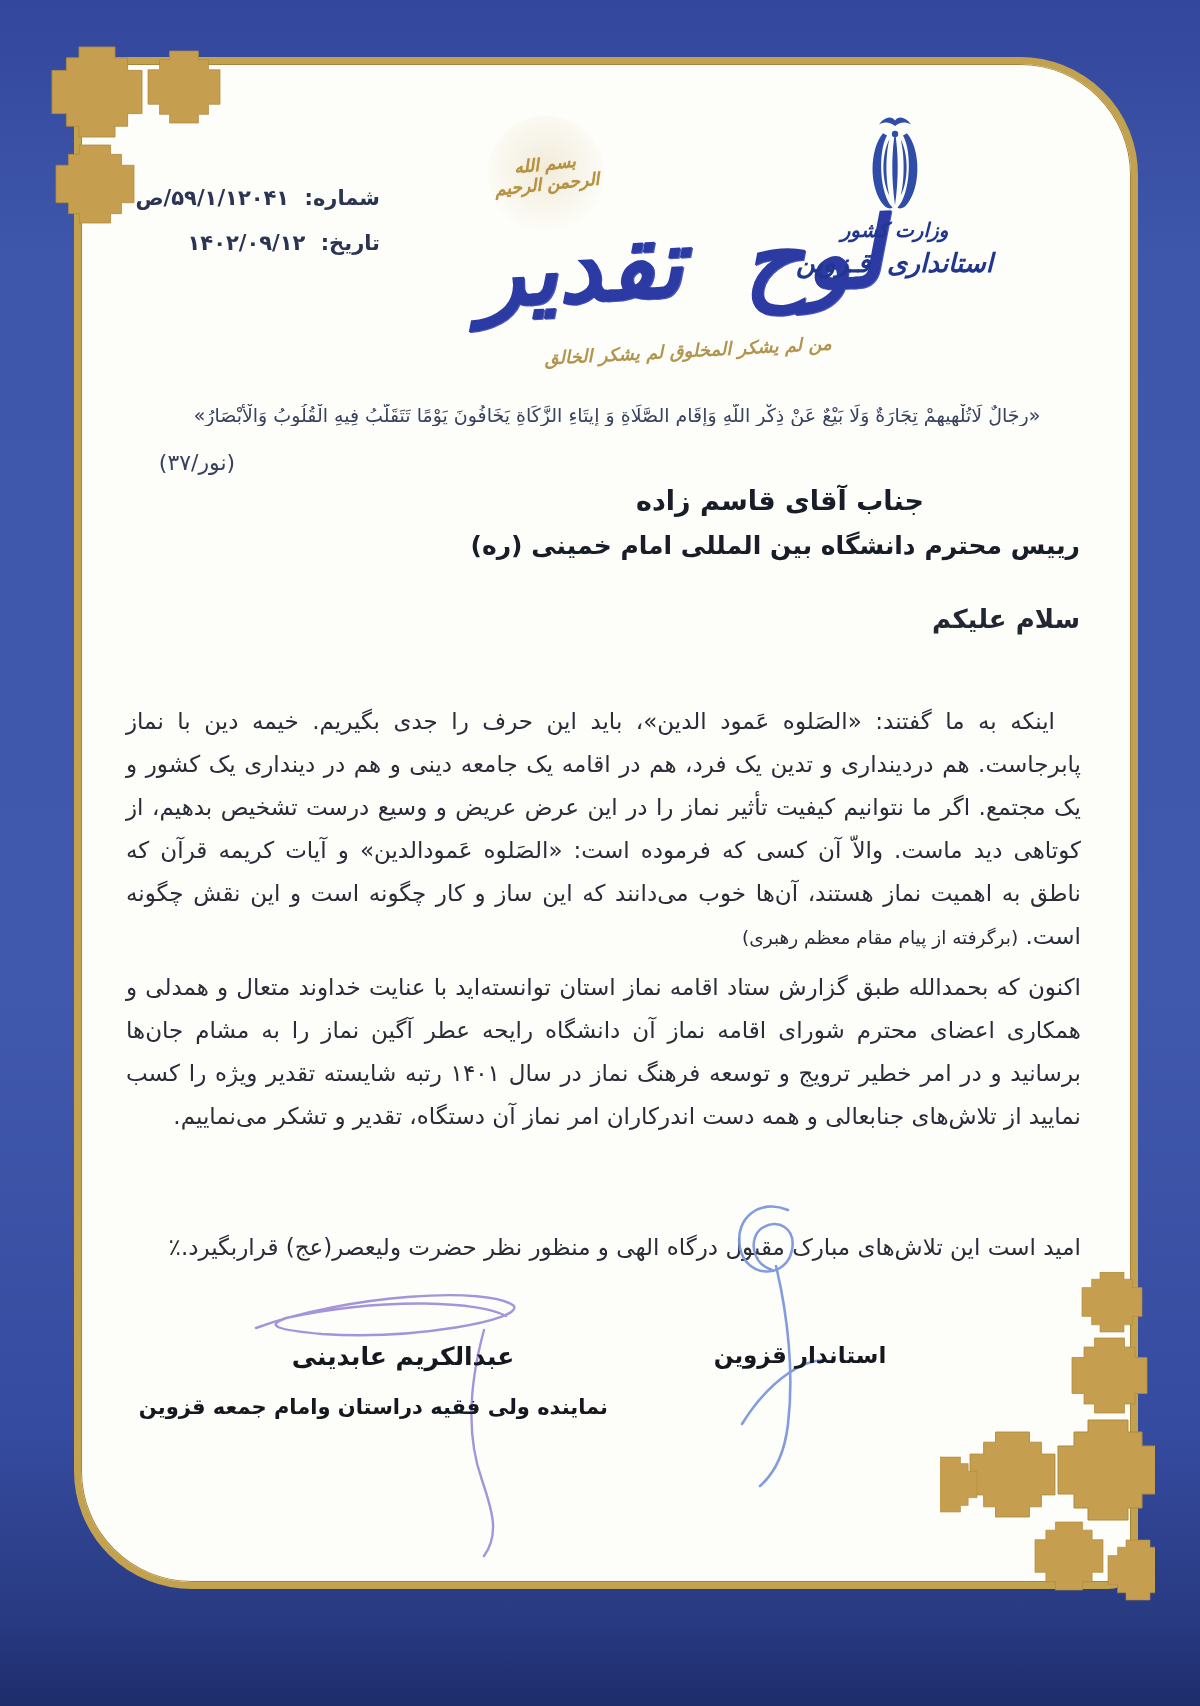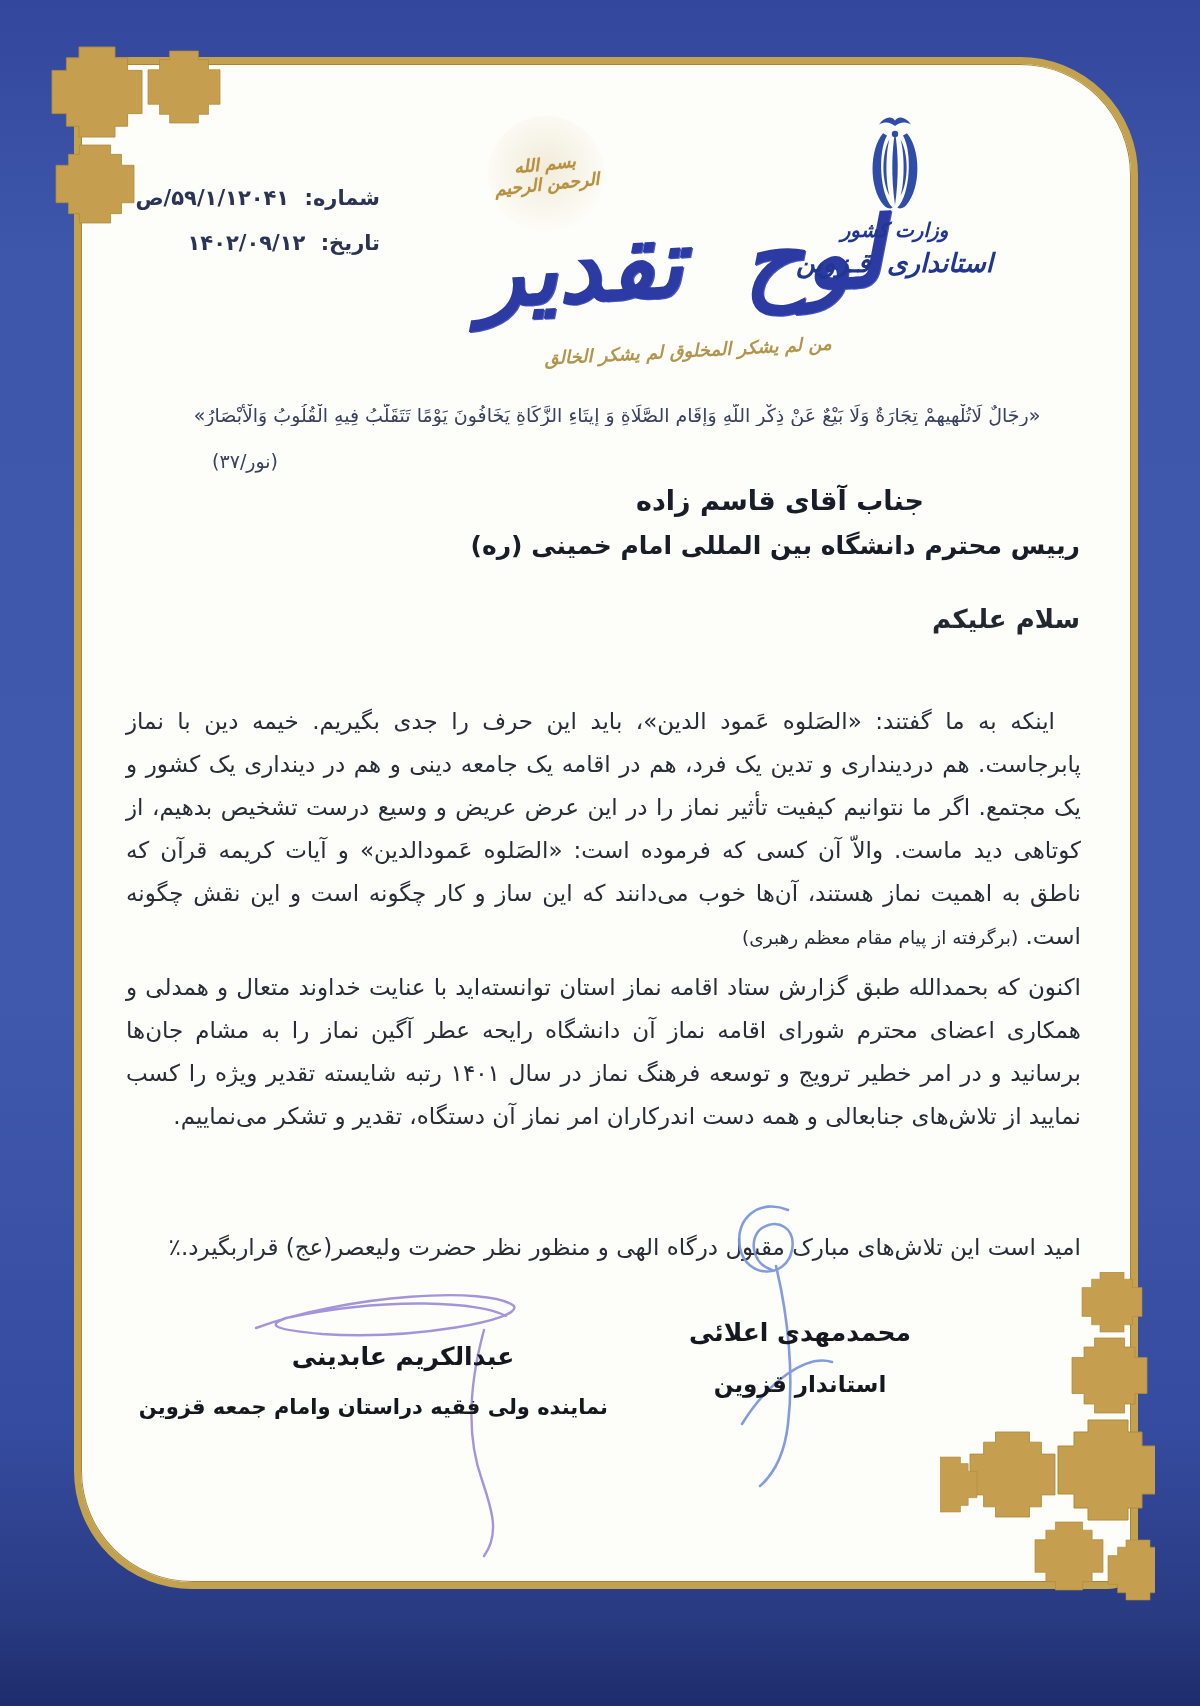--- a/index.html
+++ b/index.html
@@ -50,21 +50,21 @@
   
   .emblemblock{left:782px;top:114px;width:225px;text-align:center;color:#20368f;}
   .emblemblock svg{display:block;margin:0 auto;}
   .ministry{font-size:20px;font-weight:bold;font-style:italic;margin-top:0;white-space:nowrap;}
   .governorate{font-size:26px;font-weight:bold;font-style:italic;margin-top:6px;white-space:nowrap;word-spacing:8px;}
   
   .verse{
     left:138px;top:404px;width:958px;text-align:center;direction:rtl;
     color:#39415e;font-size:19px;white-space:nowrap;overflow:hidden;
   }
-  .verse-ref{left:148px;top:450px;width:130px;direction:rtl;color:#39415e;font-size:19px;}
+  .verse-ref{left:132px;top:450px;width:130px;text-align:center;direction:rtl;color:#39415e;font-size:22px;}
   
   .addr1{left:480px;top:485px;width:600px;text-align:center;direction:rtl;font-size:27px;font-weight:bold;color:#191d27;}
   .addr2{left:420px;top:531px;width:660px;text-align:right;direction:rtl;font-size:25px;font-weight:bold;color:#191d27;}
   .salutation{left:760px;top:604px;width:320px;text-align:right;direction:rtl;font-size:26px;font-weight:bold;color:#23272f;}
   
   .para{
     direction:rtl;text-align:justify;color:#2a2d38;
     font-size:23px;line-height:43px;width:955px;left:126px;
   }
   .para1{top:700px;text-indent:26px;}
@@ -171,21 +171,20 @@
     </g>
   </svg>
   <svg class="abs sigart" style="left:238px;top:1282px;" width="310" height="300" viewBox="0 0 310 300" aria-hidden="true">
     <g fill="none" stroke="#a08fd8" stroke-width="2.4" stroke-linecap="round" opacity="0.95">
       <path d="M18 46 C110 12 252 4 276 24 C284 38 176 58 84 52 C40 48 26 44 48 36 C150 14 244 20 268 34"></path>
       <path d="M246 48 C234 92 226 148 244 198 C254 228 262 252 246 274"></path>
     </g>
   </svg>
 
   <div class="abs sigblock sig-right">
-    <div class="sig-name">محمدمهدی اعلائی</div>
     <div class="sig-title">استاندار قزوین</div>
   </div>
   <div class="abs sigblock sig-left">
     <div class="sig-name">عبدالکریم عابدینی</div>
     <div class="sig-title">نماینده ولی فقیه دراستان وامام جمعه قزوین</div>
   </div>
 
 </div>
 
 </body></html>

